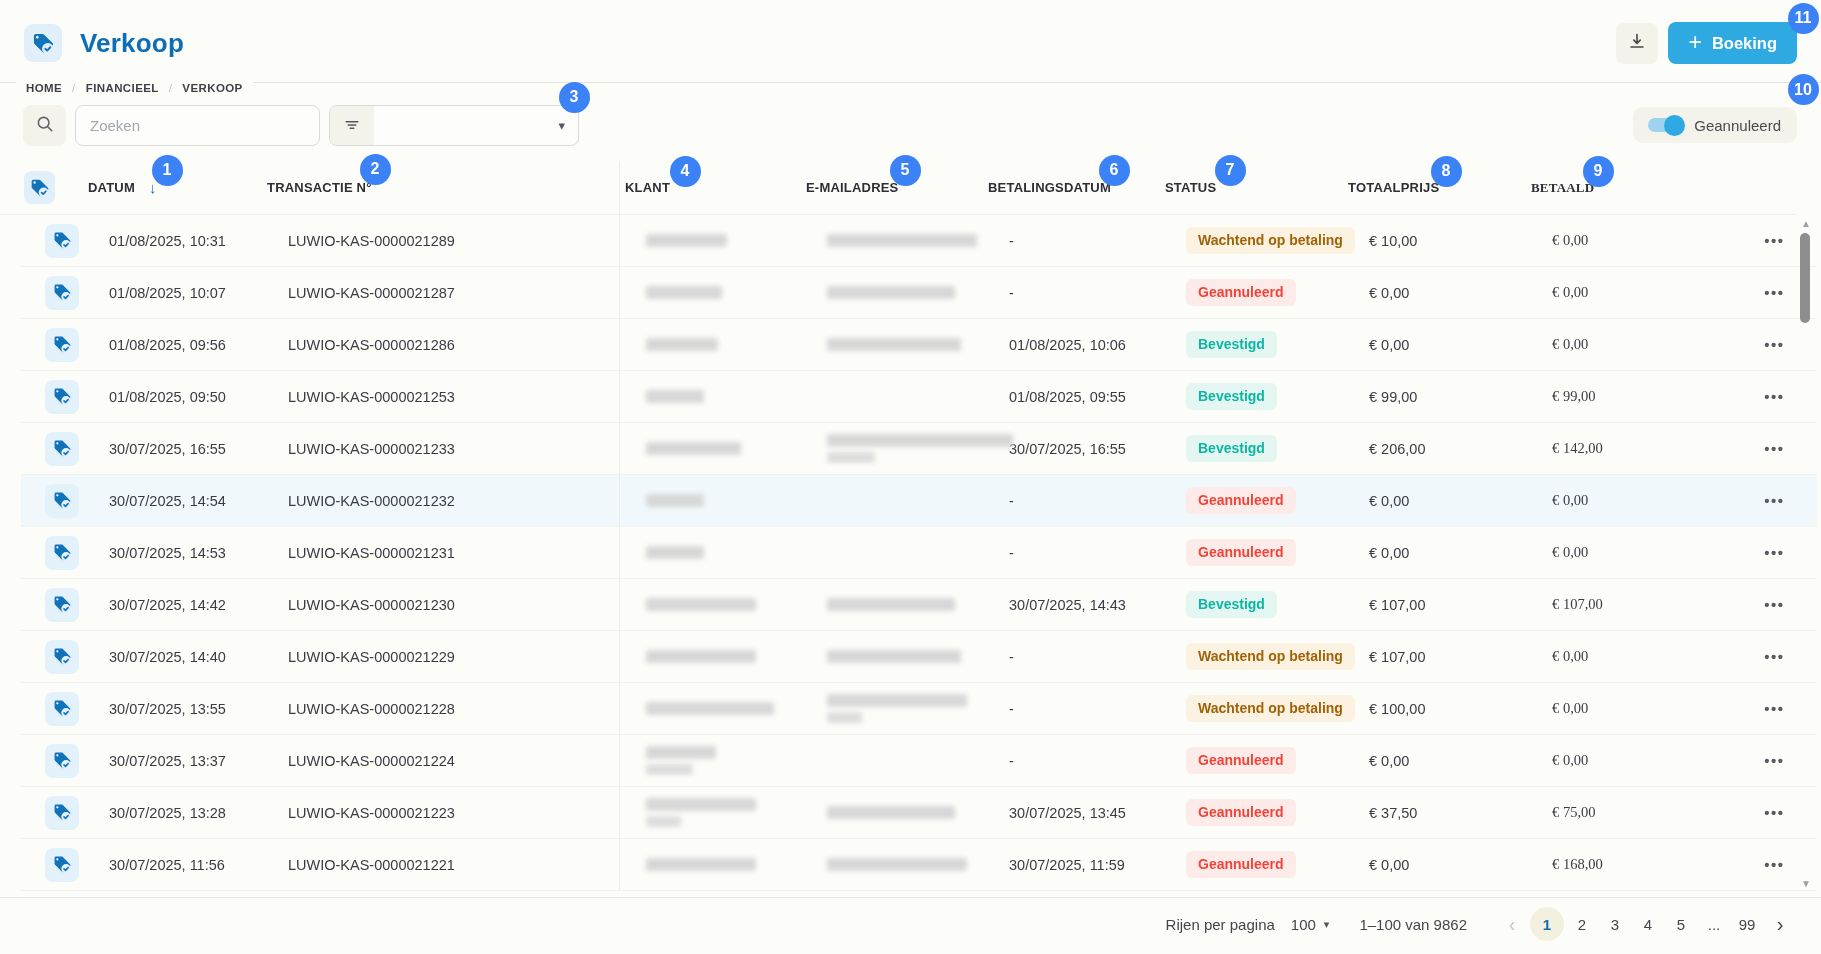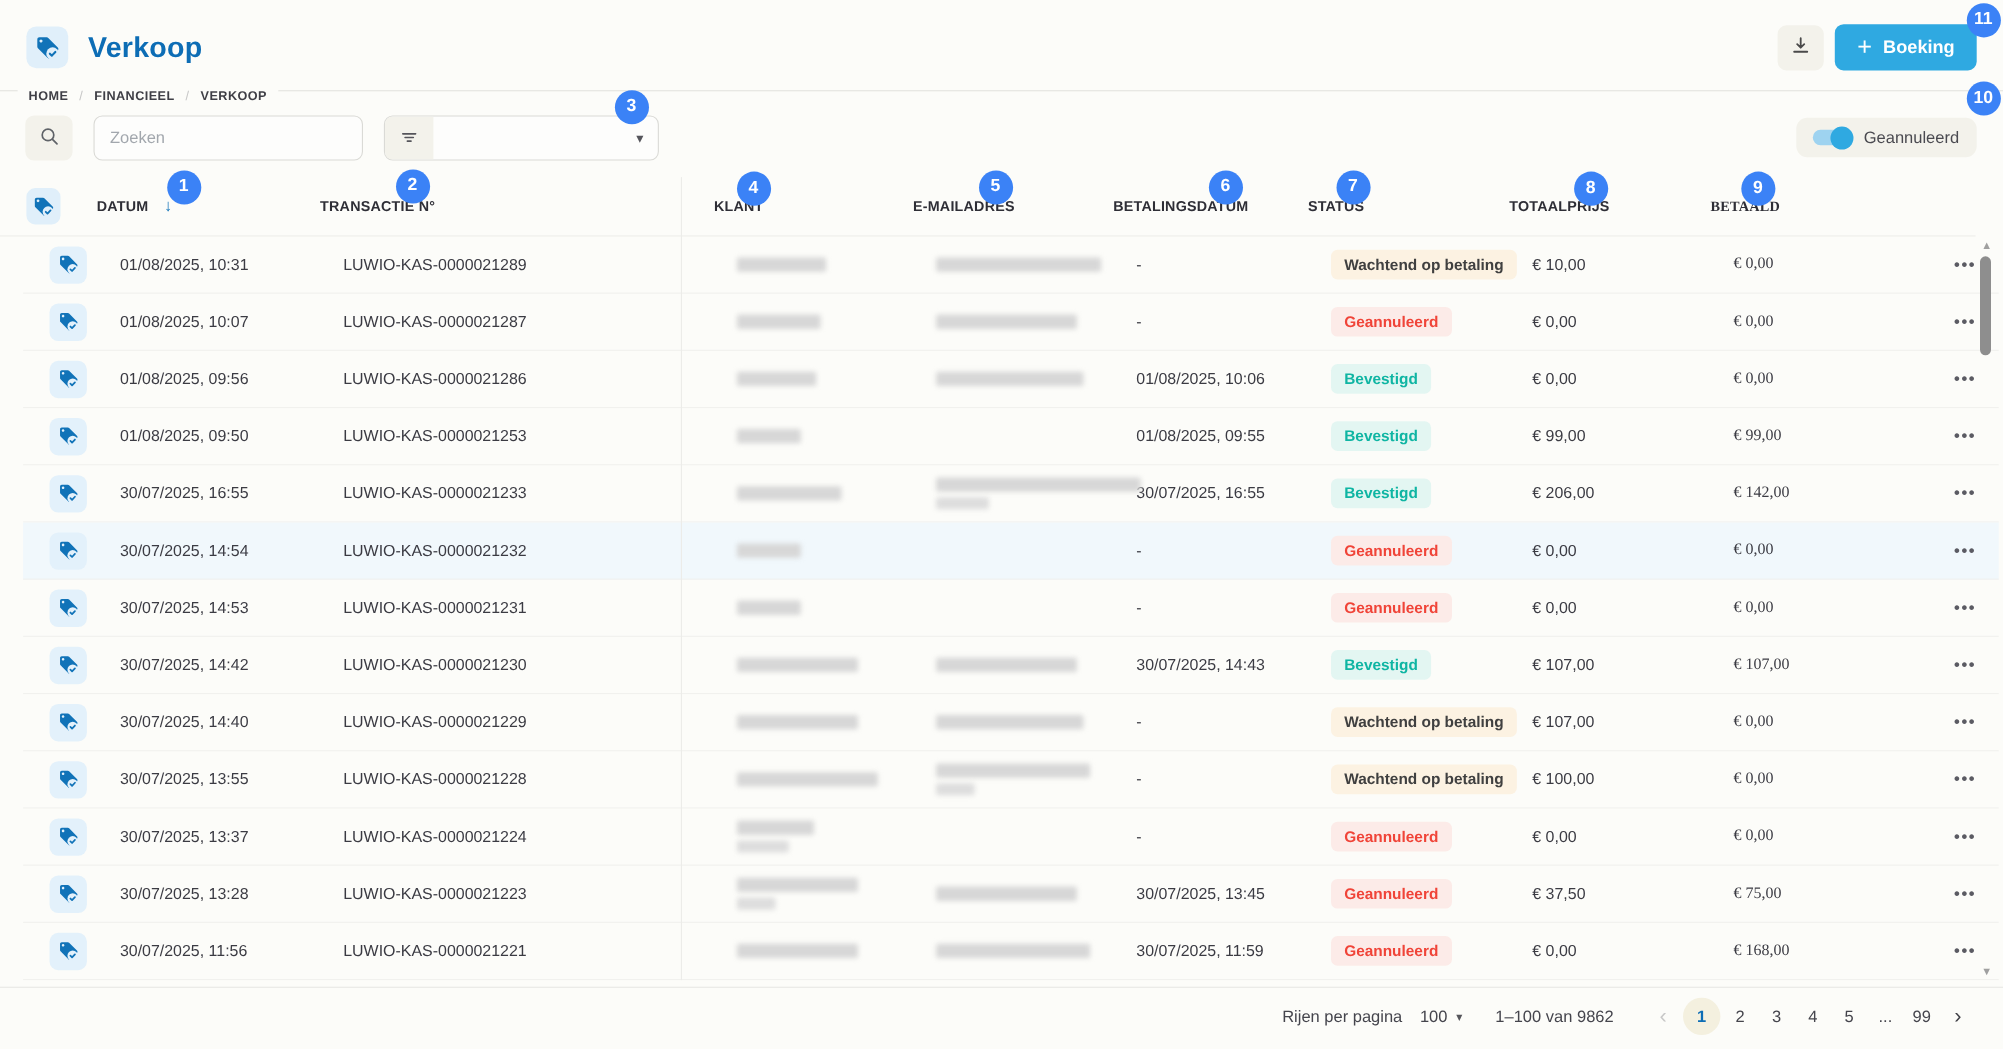--- a/index.html
+++ b/index.html
@@ -16,56 +16,56 @@
   .download-btn{width:42px;height:41px;border-radius:8px;background:#F3F2EB;border:none;display:flex;align-items:center;justify-content:center;cursor:pointer;}
   .boeking-btn{height:42px;padding:0 20px;border-radius:8px;background:#2FA9E1;color:#fff;font-size:16.5px;font-weight:700;display:flex;align-items:center;gap:10px;border:none;cursor:pointer;font-family:inherit;}
   .boeking-plus{font-size:23px;font-weight:400;line-height:1;margin-top:-2px;}
   
   .breadcrumb{position:absolute;top:82px;left:0;right:0;height:13px;display:flex;align-items:flex-start;}
   .bc-line-start{width:16px;height:1px;background:#E3E3DF;}
   .bc-items{display:flex;gap:10px;padding:0 10px;font-size:11.5px;font-weight:700;color:#3F3F46;letter-spacing:.4px;align-items:center;}
   .bc-sep{color:#C6C6C6;font-weight:400;}
   .bc-line-end{flex:1;height:1px;background:#E3E3DF;}
   
-  .toolbar{position:absolute;top:104px;left:23px;right:24px;height:42px;display:flex;align-items:center;gap:19px;}
+  .toolbar{position:absolute;top:104px;left:23px;right:24px;height:42px;display:flex;align-items:center;gap:9px;}
   .search-icon-btn{width:43px;height:41px;border-radius:8px;background:#F3F2EB;border:none;display:flex;align-items:center;justify-content:center;cursor:pointer;}
   .search-input{width:215px;height:39px;border:1px solid #DADAD6;border-radius:8px;padding:0 14px;font-size:15px;background:#FDFDFC;color:#3B3B43;outline:none;font-family:inherit;}
   .search-input::placeholder{color:#A2A7AD;}
   .filter-select{width:250px;height:41px;border:1px solid #DADAD6;border-radius:8px;background:#FDFDFC;display:flex;align-items:center;overflow:hidden;cursor:pointer;box-sizing:border-box;}
   .filter-icon-seg{width:44px;height:100%;background:#F3F2EB;display:flex;align-items:center;justify-content:center;}
   .caret-char{margin-left:auto;margin-right:13px;color:#55555B;font-size:13px;}
   .toolbar-right{margin-left:auto;}
   .grouping{height:36px;background:#F3F2EB;border-radius:10px;display:flex;align-items:center;gap:13px;padding:0 16px 0 15px;}
   .toggle{position:relative;width:33px;height:14px;border-radius:7px;background:#9ED3F0;cursor:pointer;}
   .toggle-knob{position:absolute;right:-4px;top:-3.5px;width:21px;height:21px;border-radius:50%;background:#2FA9E1;}
   .grouping-label{font-size:15px;color:#4A4A50;}
   
   .thead{position:absolute;top:161px;left:0;width:1796px;height:54px;display:flex;align-items:center;padding-left:24px;border-bottom:1px solid #EDEDEA;box-sizing:border-box;}
   .th{font-size:13px;font-weight:700;color:#2E2E36;letter-spacing:.2px;display:flex;align-items:center;}
   .col-icon{width:64px;flex:none;}
   .col-datum{width:179px;flex:none;}
-  .col-trans{width:358px;flex:none;margin-left:24px;}
+  .col-trans{width:358px;flex:none;}
   .col-klant{width:181px;flex:none;}
   .col-email{width:182px;flex:none;}
   .col-betdat{width:177px;flex:none;}
   .col-status{width:183px;flex:none;}
   .col-tot{width:183px;flex:none;}
   .col-bet{width:180px;flex:none;font-family:Liberation Serif, serif;}
   .col-actions{flex:1;display:flex;justify-content:center;}
   .header-icon{width:31px;height:33px;border-radius:8px;background:#E0EFFA;display:flex;align-items:center;justify-content:center;cursor:pointer;}
   .sort-arrow{color:#1173B8;font-weight:700;font-size:15px;margin-left:14px;}
   .tbody{position:absolute;top:215px;left:0;width:1796px;padding-left:21px;}
   .row{height:52px;display:flex;align-items:center;padding-left:24px;box-sizing:border-box;border-bottom:1px solid #F1F1EE;font-size:14.5px;color:#3B3B43;}
   .row.highlighted{background:#F1F8FC;}
   .row-icon{width:34px;height:34px;border-radius:8px;background:#E3F1FB;display:flex;align-items:center;justify-content:center;cursor:pointer;}
   .cell-col{display:flex;flex-direction:column;justify-content:center;align-items:flex-start;}
   .redacted{background:#D7D7D7;height:13px;border-radius:2px;filter:blur(2.5px);}
   .redacted.second{height:11px;margin-top:5px;background:#DDDDDD;}
   .status{display:inline-block;padding:5px 12px;border-radius:6px;font-size:14px;font-weight:700;line-height:1.15;}
-  .status.waiting{color:#404040;background:#FCF2E2;}
+  .status.waiting{color:#a16207;background:#FCF2E2;}
   .status.cancelled{color:#F04438;background:#FCEBE8;}
   .status.confirmed{color:#0FB5A3;background:#E3F6F2;}
   .dots{color:#5B5B63;font-size:15px;letter-spacing:1.5px;font-weight:700;cursor:pointer;}
   .pinned-divider{position:absolute;left:619px;top:161px;width:1px;height:730px;background:#ECECE9;}
   
   .scroll-arrow{position:absolute;left:1799px;width:14px;text-align:center;color:#A0A0A0;font-size:10px;cursor:pointer;}
   .scroll-thumb{position:absolute;left:1800px;top:233px;width:10px;height:90px;background:#8E8E8E;border-radius:5px;cursor:pointer;}
   
   .pag-divider{position:absolute;top:897px;left:0;width:1821px;height:1px;background:#E7E7E4;}
   .pagination{position:absolute;top:898px;left:0;right:26px;height:52px;display:flex;align-items:center;justify-content:flex-end;gap:30px;font-size:15px;color:#45454D;}

